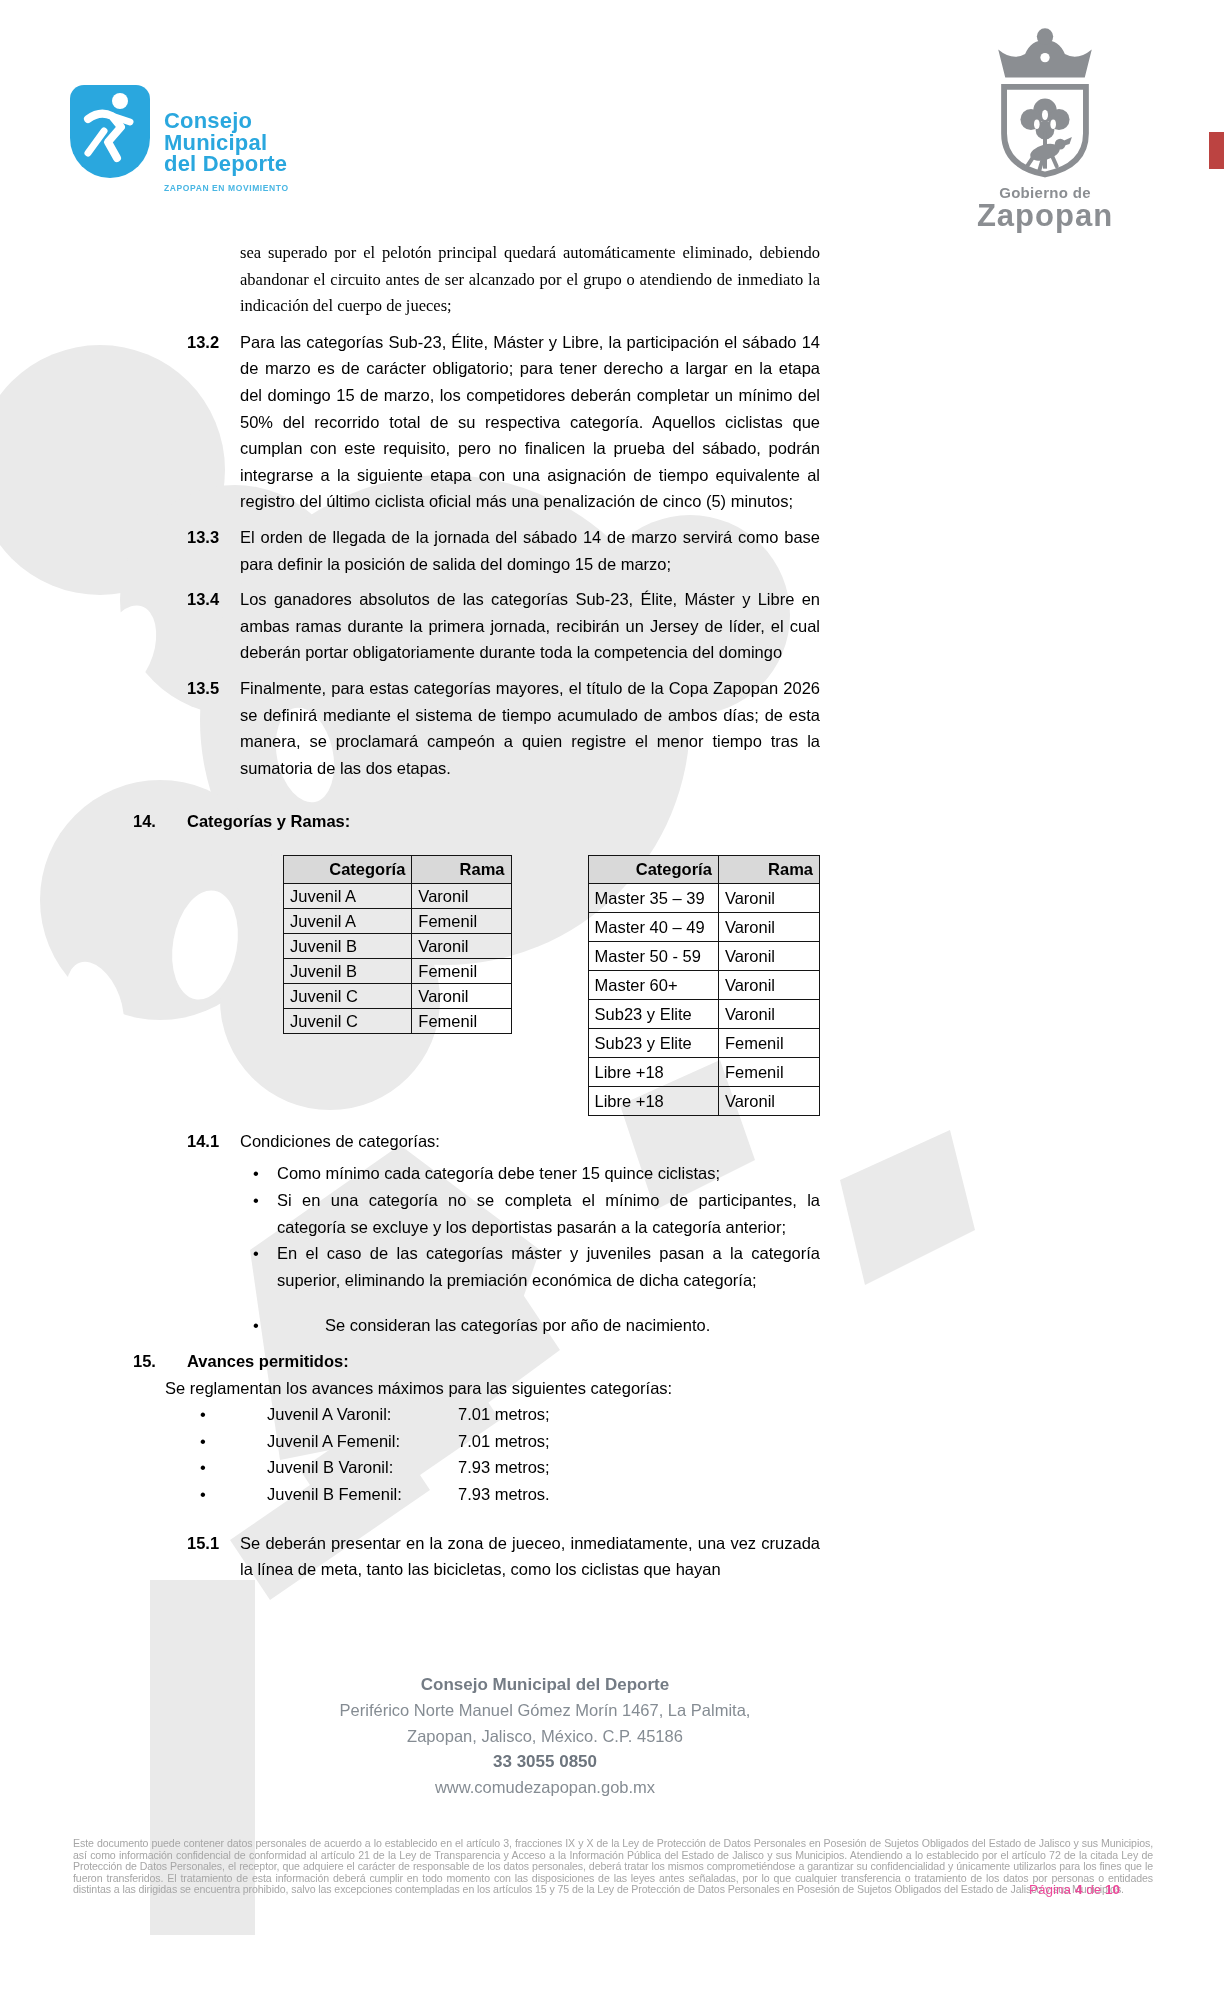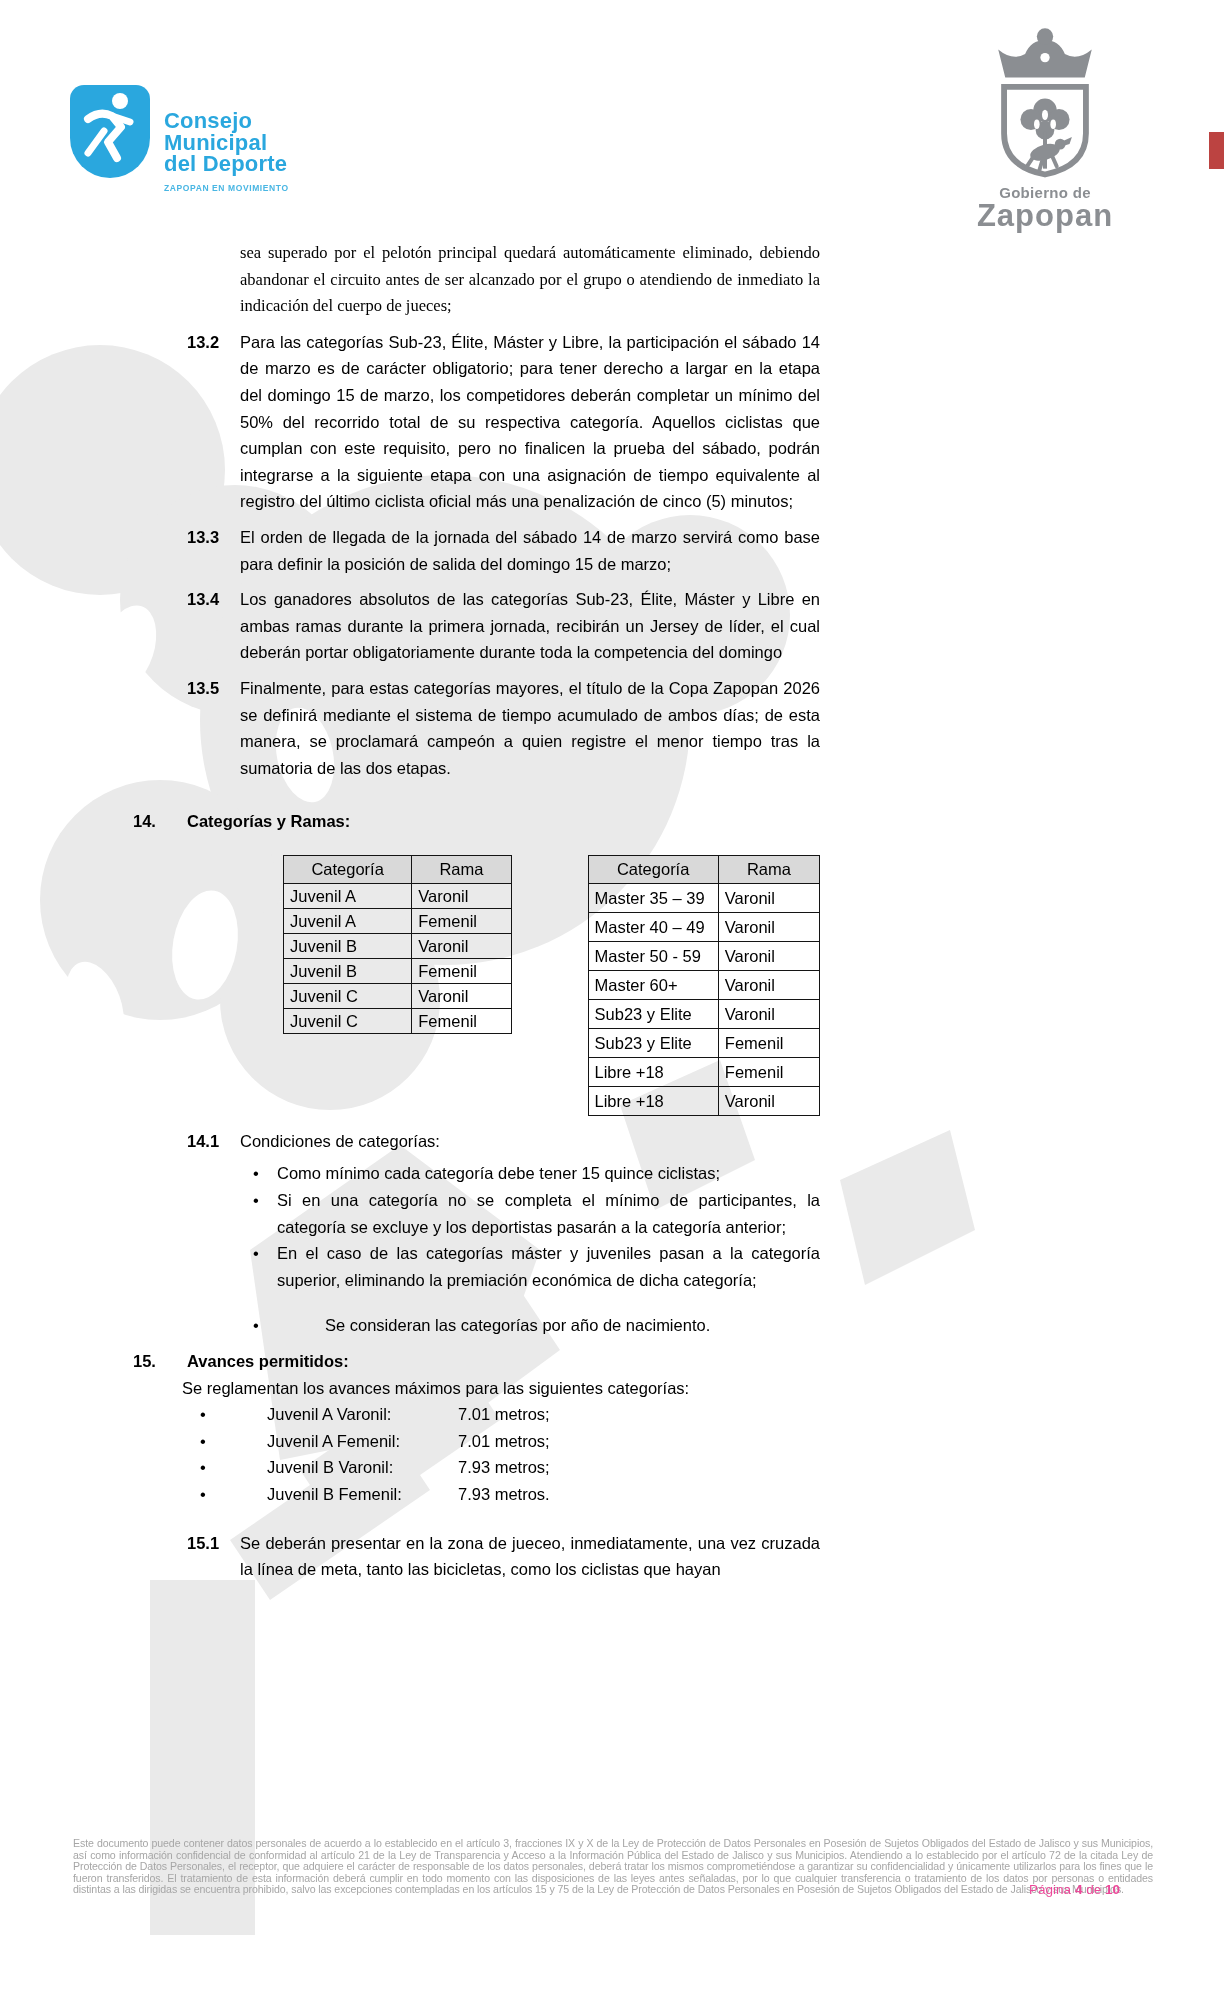--- a/index.html
+++ b/index.html
@@ -20,32 +20,32 @@
   .intro{margin:0 0 0 107px;width:580px;text-align:justify;font-family:Liberation Serif, serif;}
   .item{display:flex;margin-left:54px;margin-top:9px;}
   .item .num{width:53px;flex:0 0 53px;font-weight:bold;}
   .item .txt{flex:1;text-align:justify;}
   .h1row{display:flex;font-weight:bold;}
   .h1row .num{width:54px;flex:0 0 54px;}
   .sec14{margin-top:27px;}
   .tables{display:flex;margin-left:150px;margin-top:20px;column-gap:76px;align-items:flex-start;}
   table{border-collapse:collapse;font-size:16.5px;}
   th,td{border:1.5px solid #141414;padding:0 6px;line-height:24px;}
-  th{background:#d9d9d9;text-align:center;font-weight:normal;line-height:27px;}
+  th{background:#d9d9d9;text-align:right;font-weight:bold;line-height:27px;}
   .t-left td.c1{width:118px;} .t-left td.c2{width:88px;}
   .t-right td.c1{width:120px;text-align:justify;line-height:24px;padding-top:2px;padding-bottom:2px;}
   .t-right td.c2{width:90px;}
   .sec141{margin-top:12px;}
   .bullets{margin-top:6px;}
   .brow{display:flex;margin-left:120px;}
   .brow .bm{flex:0 0 24px;} .brow .bm::before{content:"•";}
   .brow .btxt{flex:1;text-align:justify;}
   .brow.sp{margin-top:19px;gap:48px;}
   .sec15{margin-top:9px;}
-  .plainline{margin-left:49px;}
+  .plainline{margin-left:32px;}
   .arow{display:flex;margin-left:67px;}
   .arow .bm{flex:0 0 22px;} .arow .bm::before{content:"•";}
   .arow .albl{flex:0 0 191px;margin-left:45px;}
   .sec151{margin-top:22px;}
   
   .footer{position:absolute;left:200px;top:1672px;width:690px;text-align:center;z-index:1;
           color:#858c93;font-size:16.5px;line-height:25.8px;}
   .footer .org{font-weight:bold;color:#747c85;font-size:17px;}
   .footer .phone{font-weight:bold;color:#6d757e;font-size:17px;}
   .legal{position:absolute;left:73px;top:1838px;width:1080px;z-index:1;color:#a6a6a6;
@@ -285,20 +285,27 @@
         <span>7.93 metros.</span>
       </div>
     </div>
 
     <div class="item sec151">
       <span class="num">15.1</span>
       <div class="txt">Se deberán presentar en la zona de jueceo, inmediatamente, una vez cruzada la línea de meta, tanto las bicicletas, como los ciclistas que hayan</div>
     </div>
   </div>
 
+  <div class="footer">
+    <div class="org">Consejo Municipal del Deporte</div>
+    <div>Periférico Norte Manuel Gómez Morín 1467, La Palmita,</div>
+    <div>Zapopan, Jalisco, México. C.P. 45186</div>
+    <div class="phone">33 3055 0850</div>
+    <div>www.comudezapopan.gob.mx</div>
+  </div>
 
   <div class="legal">Este documento puede contener datos personales de acuerdo a lo establecido en el artículo 3, fracciones IX y X de la Ley de Protección de Datos Personales en Posesión de Sujetos Obligados del Estado de Jalisco y sus Municipios, así como información confidencial de conformidad al artículo 21 de la Ley de Transparencia y Acceso a la Información Pública del Estado de Jalisco y sus Municipios. Atendiendo a lo establecido por el artículo 72 de la citada Ley de Protección de Datos Personales, el receptor, que adquiere el carácter de responsable de los datos personales, deberá tratar los mismos comprometiéndose a garantizar su confidencialidad y únicamente utilizarlos para los fines que le fueron transferidos. El tratamiento de esta información deberá cumplir en todo momento con las disposiciones de las leyes antes señaladas, por lo que cualquier transferencia o tratamiento de los datos por personas o entidades distintas a las dirigidas se encuentra prohibido, salvo las excepciones contempladas en los artículos 15 y 75 de la Ley de Protección de Datos Personales en Posesión de Sujetos Obligados del Estado de Jalisco y sus Municipios.</div>
 
   <div class="pagenum">
     <span>Página</span>
     <b>4</b>
     <span>de</span>
     <b>10</b>
   </div>
 

